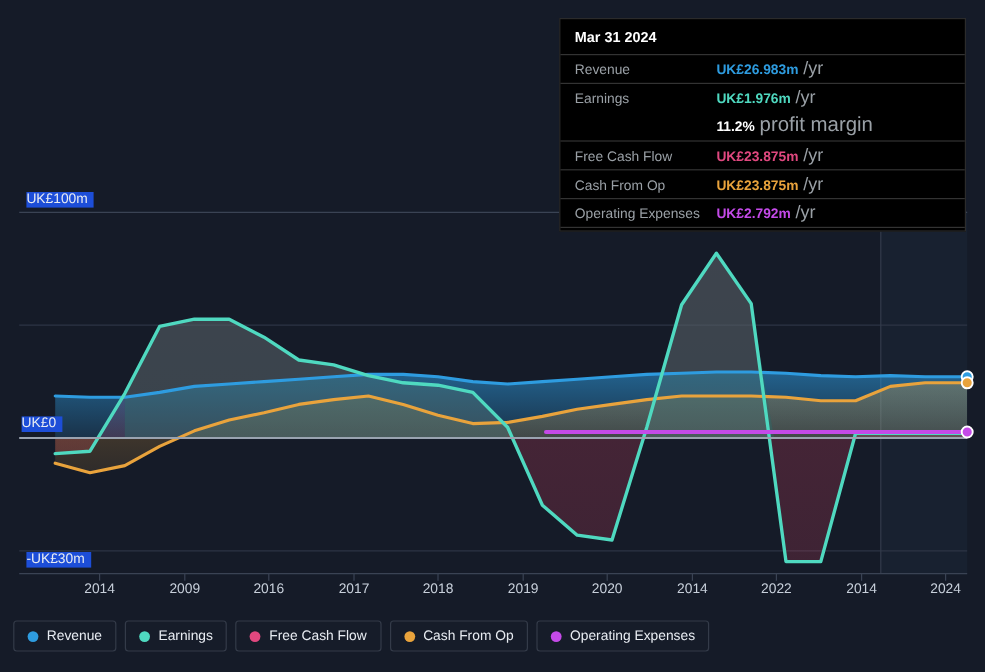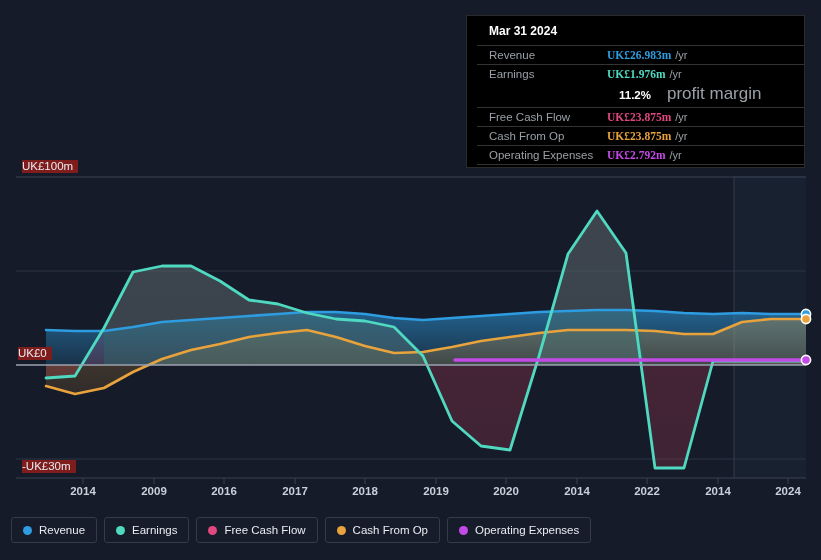--- a/index.html
+++ b/index.html
@@ -22,71 +22,70 @@
     left: 0; top: 0;
     width: 821px; height: 510px;
   }
   #plot-svg { position: absolute; left: 0; top: 0; }
 
   
   .y-label {
     position: absolute;
     color: #e8ecf2;
     font-size: 11.5px;
-    background: #7f1d1d;
+    background: #1d4ed8;
     padding: 0 5px 0 0;
     white-space: nowrap;
     line-height: 13px;
   }
   #y-top   { left: 22px; top: 160px; }
   #y-zero  { left: 18px; top: 347px; }
   #y-bot   { left: 22px; top: 460px; }
 
   .x-tick-label {
     position: absolute;
     color: #c8d0db;
     font-size: 11.5px;
     text-align: center;
     width: 56px;
     top: 485px;
-    font-weight: bold;
   }
 
   
   #tooltip {
     position: absolute;
     left: 466px; top: 15px;
     width: 339px;
     background: #000000;
     border: 1px solid #2b2b2b;
-    padding: 6px 0 2px 10px;
+    padding: 6px 0 2px 0;
     z-index: 20;
   }
   #tooltip-date {
     color: #ffffff;
     font-size: 12px;
     font-weight: bold;
     padding: 2px 12px 7px 12px;
   }
   .tt-row {
     display: flex;
     align-items: baseline;
     border-top: 1px solid #333333;
     padding: 3px 12px;
     min-height: 17px;
   }
-  .tt-row.no-rule { border-top: none; padding-top: 1px; gap: 12px; }
+  .tt-row.no-rule { border-top: none; padding-top: 1px; }
   .tt-label {
     color: #9aa0a6;
     font-size: 11.5px;
     width: 118px;
     flex: none;
   }
-  .tt-value { font-size: 11.5px; font-weight: bold; font-family: Liberation Serif, serif; }
-  .tt-unit { color: #9aa0a6; font-size: 11px; margin-left: 4px; font-weight: normal; }
+  .tt-value { font-size: 11.5px; font-weight: bold; }
+  .tt-unit { color: #9aa0a6; font-size: 15px; margin-left: 4px; font-weight: normal; }
   .tt-margin-pct { color: #ffffff; font-size: 11.5px; font-weight: bold; }
   .tt-margin-txt { color: #9aa0a6; font-size: 17px; margin-left: 4px; }
 
   
   #legend {
     position: absolute;
     left: 11px; top: 517px;
     display: flex;
     gap: 7px;
   }

